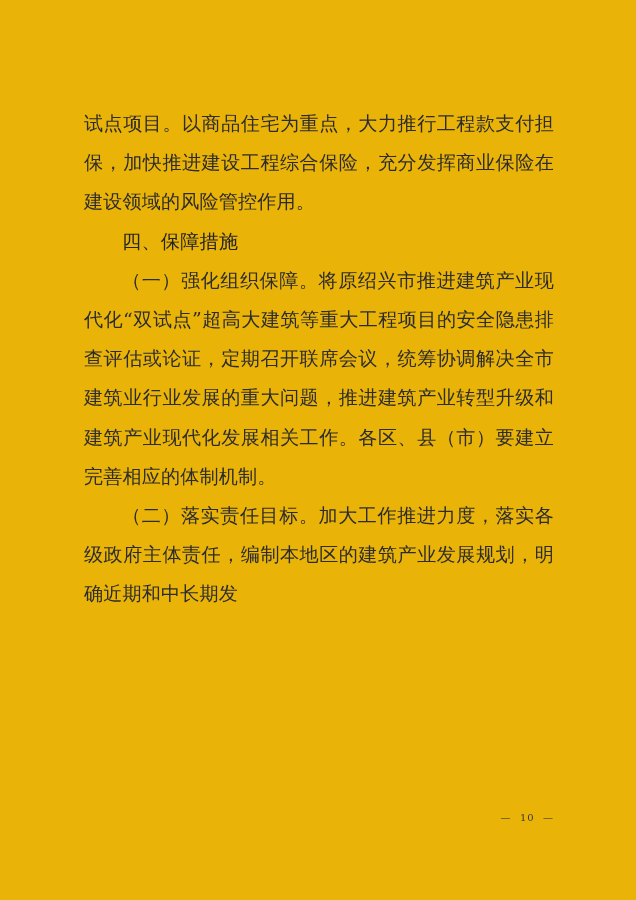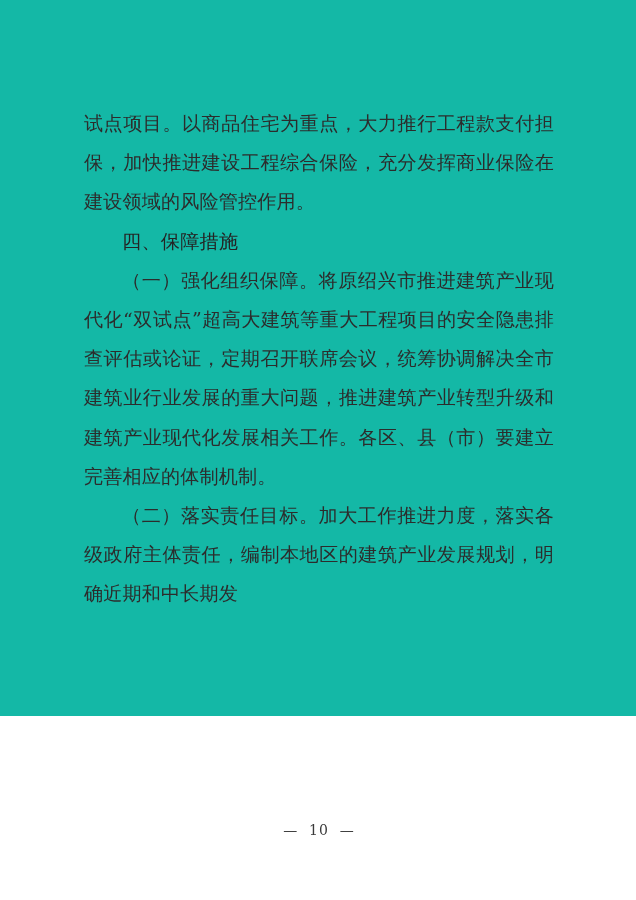--- a/index.html
+++ b/index.html
@@ -11,22 +11,22 @@
   body {
     width: 636px;
     height: 900px;
     overflow: hidden;
     font-family: "DejaVu Serif", "Liberation Serif", serif;
   }
 
   .page {
     position: relative;
     width: 636px;
-    height: 716px;
-    background: #14b8a6;
+    height: 900px;
+    background: #eab308;
     box-sizing: border-box;
   }
 
   
   .doc-body {
     position: absolute;
     left: 84px;
     top: 104px;
     width: 470px;
   }
@@ -58,27 +58,26 @@
     letter-spacing: 0.3px;
     font-weight: 500;
   }
 
   .footer {
     position: absolute;
     left: 84px;
     top: 806px;
     width: 470px;
     font-family: "DejaVu Serif", "Liberation Serif", serif;
-    font-size: 14px;
+    font-size: 10px;
     line-height: 24px;
     color: #3a3a3a;
     letter-spacing: 1px;
-    text-align: center;
+    text-align: right;
     white-space: pre;
-    margin-top: 12px;
   }
 </style>
 </head>
 <body>
 
 <div class="page">
 
   <div class="doc-body">
 
     <p class="para">试点项目。以商品住宅为重点，大力推行工程款支付担保，加快推进建设工程综合保险，充分发挥商业保险在建设领域的风险管控作用。</p>

